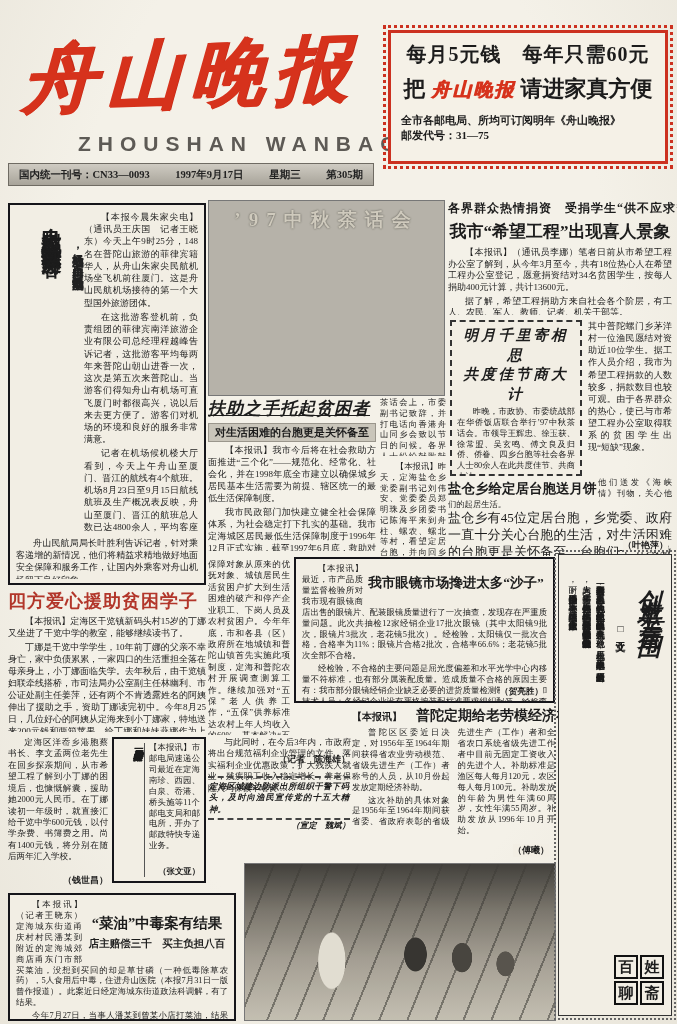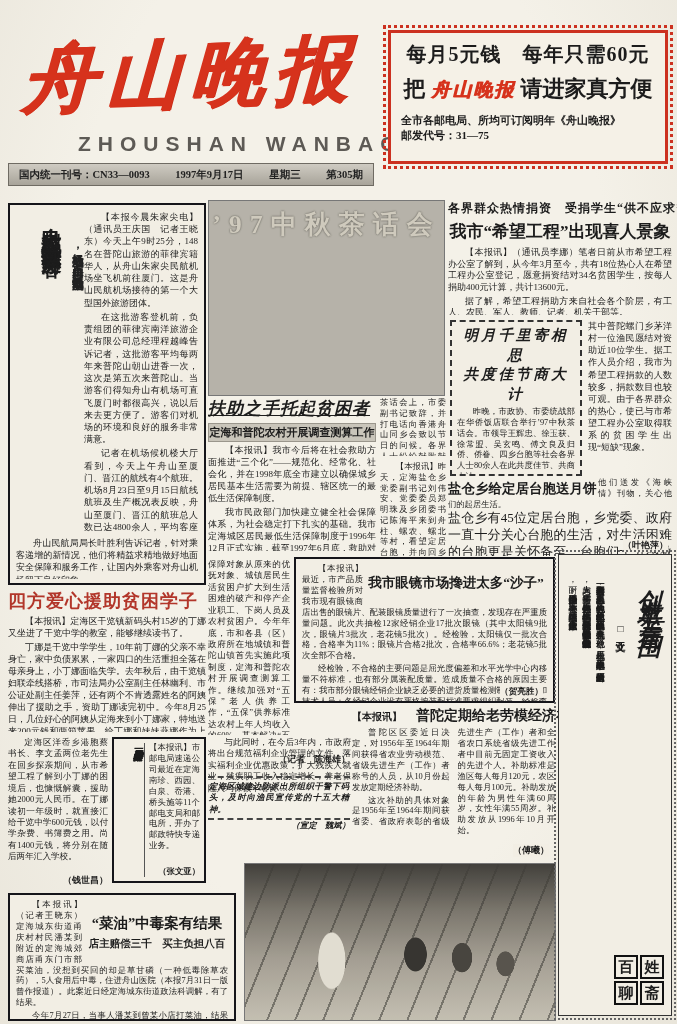--- a/index.html
+++ b/index.html
@@ -38,21 +38,21 @@
   .photo{filter:contrast(.95);background-color:#b9b5ab;border:1px solid #777;box-sizing:border-box;}
   .photo1{left:208px;top:200px;width:237px;height:196px;
      background:
       radial-gradient(ellipse 30px 40px at 48% 52%, #2e2c29 55%, rgba(0,0,0,0) 58%),
       radial-gradient(ellipse 26px 34px at 78% 58%, #4a463f 55%, rgba(0,0,0,0) 58%),
       radial-gradient(ellipse 22px 30px at 22% 60%, #59544c 55%, rgba(0,0,0,0) 58%),
       radial-gradient(ellipse 20px 26px at 35% 62%, #6e6albc 0, #6e6a5f 55%, rgba(0,0,0,0) 58%),
       radial-gradient(ellipse 120px 30px at 50% 92%, #ddd8cb 60%, rgba(0,0,0,0) 62%),
       linear-gradient(180deg,#55524b 0%,#6c6860 22%,#918c81 45%,#a8a397 70%,#c4bfb2 100%);}
   .photo1-banner{position:absolute;left:0;top:6px;width:100%;text-align:center;
-      font-size:26px;font-weight:900;letter-spacing:8px;color:#d8d3c4;opacity:.85;
+      font-size:19px;font-weight:900;letter-spacing:8px;color:#d8d3c4;opacity:.85;
       text-shadow:0 0 2px #3a3833;}
   .photo2{left:244px;top:863px;width:312px;height:158px;
      background:
       radial-gradient(ellipse 24px 50px at 28% 62%, #e6e2d5 55%, rgba(0,0,0,0) 58%),
       radial-gradient(ellipse 20px 30px at 55% 58%, #33312d 55%, rgba(0,0,0,0) 58%),
       radial-gradient(ellipse 18px 26px at 70% 60%, #45423c 55%, rgba(0,0,0,0) 58%),
       radial-gradient(ellipse 16px 22px at 84% 64%, #56524a 55%, rgba(0,0,0,0) 58%),
       repeating-linear-gradient(112deg, rgba(60,58,52,.55) 0 2px, rgba(0,0,0,0) 2px 26px),
       linear-gradient(180deg,#3f3d38 0%,#7b766c 30%,#a59f93 60%,#c7c2b4 100%);}
 
@@ -219,21 +219,21 @@
       <p class="ind">昨晚，市政协、市委统战部在华侨饭店联合举行’97中秋茶话会。市领导王辉忠、徐玉获、徐常盟、吴玄鸣、傅文良及归侨、侨眷、四乡台胞等社会各界人士80余人在此共度佳节、共商大计。</p>
 
     </div>
   </div>
   <div class="b tea-cont j clip">
     <p>茶话会上，市委副书记致辞，并打电话向香港舟山同乡会致以节日的问候。各界人士纷纷献歌献艺为茶话会助兴，被誉为“舟山二王”的我市著名山水画家王飙、王兆平正联手挥毫作“望乡图”。</p>
   </div>
 
   <div class="b relief">
     <div class="relief-head">扶助之手托起贫困者</div>
-    <div class="relief-sub">定海和普陀农村开展调查测算工作</div>
+    <div class="relief-sub">对生活困难的台胞更是关怀备至</div>
     <div class="relief-body j">
       <p class="ind">【本报讯】我市今后将在社会救助方面推进“三个化”——规范化、经常化、社会化，并在1998年底全市建立以确保城乡居民基本生活需要为前提、辖区统一的最低生活保障制度。</p>
       <p class="ind">我市民政部门加快建立健全社会保障体系，为社会稳定打下扎实的基础。我市定海城区居民最低生活保障制度于1996年12月正式实施，截至1997年6月底，救助对象为749人，发放救助金54250元。市政府决定1998年底，我市全面实施以确保城乡居民基本生活需要为前提、辖区统一的最低生活保障制度，并形成与本地人均收入（消费）水平、生活必需品价格指数挂钩的最低生活保障线标准动态调整机制。</p>
     </div>
   </div>
   <div class="b relief-c1 j clip">
     <p>保障对象从原来的优抚对象、城镇居民生活贫困户扩大到生活困难的破产和停产企业职工、下岗人员及农村贫困户。今年年底，市和各县（区）政府所在地城镇和普陀山镇首先实施此项制度，定海和普陀农村开展调查测算工作。继续加强对“五保”老人供养工作，“五保”供养标准达农村上年人均收入的60%，基本解决“五保”户供养标准偏低和应保未保问题。</p>
   </div>
   <div class="b relief-c2 j clip">
     <p class="ind">与此同时，在今后3年内，市政府将出台规范福利企业管理的文件，落实福利企业优惠政策，扩大残疾人就业，残疾职工收入稳定增长，养老保险人均保额年增长……</p>

